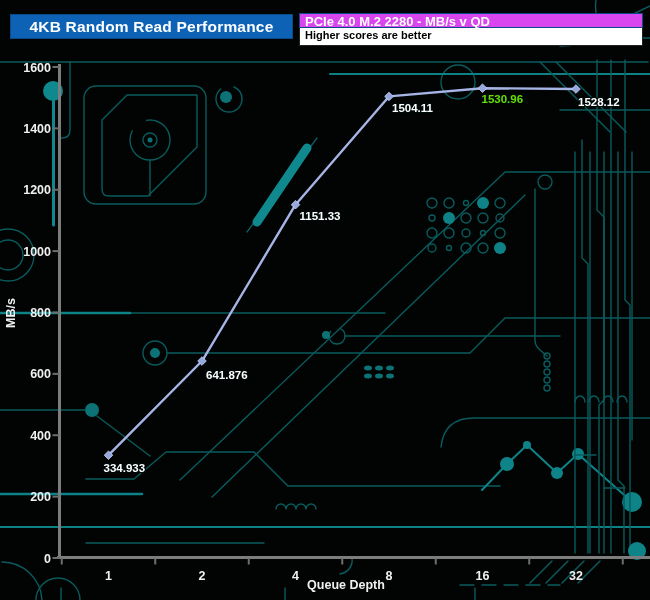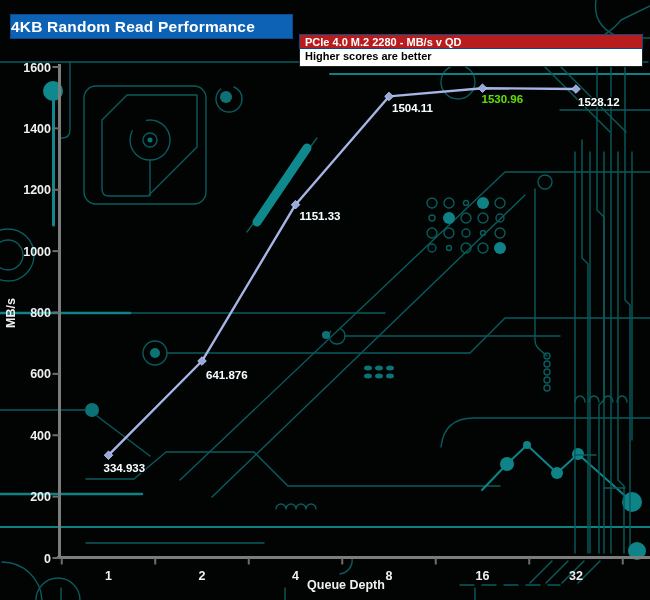--- a/index.html
+++ b/index.html
@@ -1,25 +1,25 @@
 <!DOCTYPE html>
 <html><head>
 <meta charset="utf-8">
 <style>
   html,body{margin:0;padding:0;background:#000;}
   #stage{position:relative;width:650px;height:600px;background:#010403;overflow:hidden;
          font-family:"Liberation Sans",sans-serif;}
   #plot{position:absolute;left:0;top:0;}
   .hdr-left{position:absolute;left:10px;top:14px;width:283px;height:25px;
     background:#0d62b6;border:1px solid #0a4a8c;box-sizing:border-box;
-    color:#fff;font-weight:bold;font-size:15.5px;line-height:23px;
+    color:#fff;font-weight:bold;font-size:15.5px;line-height:23px;text-align:center;
     letter-spacing:0.2px;}
   .hdr-right{position:absolute;left:299px;top:13px;width:344px;}
-  .hdr-sub{background:#b91c1c;color:#fff;font-weight:bold;font-size:11px;
-    height:15px;line-height:15px;padding-left:5px;border:1px solid #0a4a8c;box-sizing:border-box;margin-top:21px;}
+  .hdr-sub{background:#d946ef;color:#fff;font-weight:bold;font-size:13px;
+    height:15px;line-height:15px;padding-left:5px;border:1px solid #0a4a8c;box-sizing:border-box;}
   .hdr-note{background:#ffffff;color:#000;font-weight:bold;font-size:11px;
     height:18px;line-height:15px;padding-left:5px;border:1px solid #222;border-top:none;box-sizing:border-box;}
   .axlbl{font:bold 12.5px "Liberation Sans",sans-serif;fill:#f0f0f0;}
   .axtitle{font:bold 12.5px "Liberation Sans",sans-serif;fill:#f0f0f0;}
   .ptlbl{font:bold 11.5px "Liberation Sans",sans-serif;paint-order:stroke;stroke:#000a0a;
     stroke-width:2.5px;stroke-linejoin:round;}
 </style>
 </head>
 <body>
 

